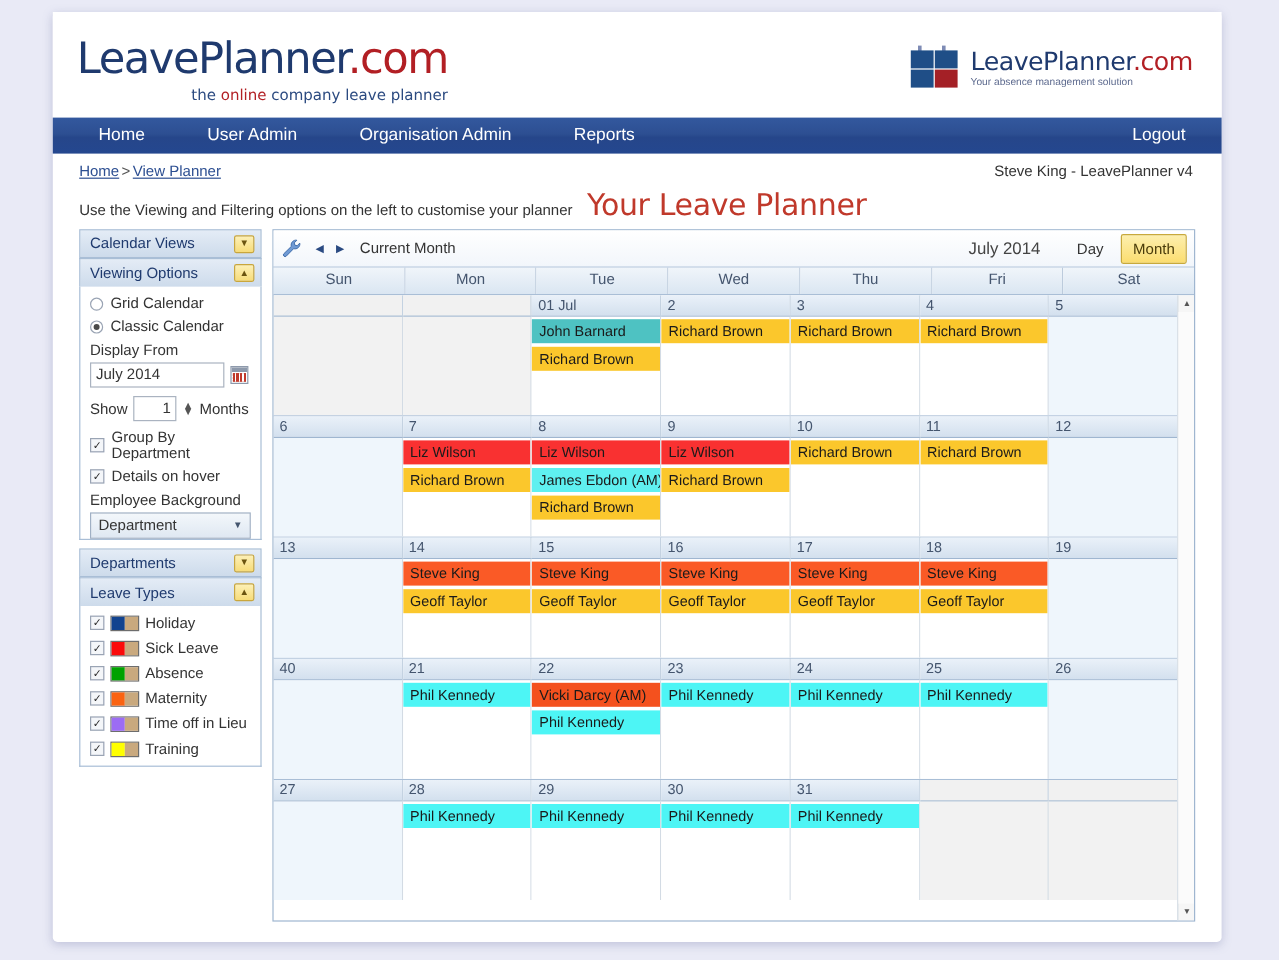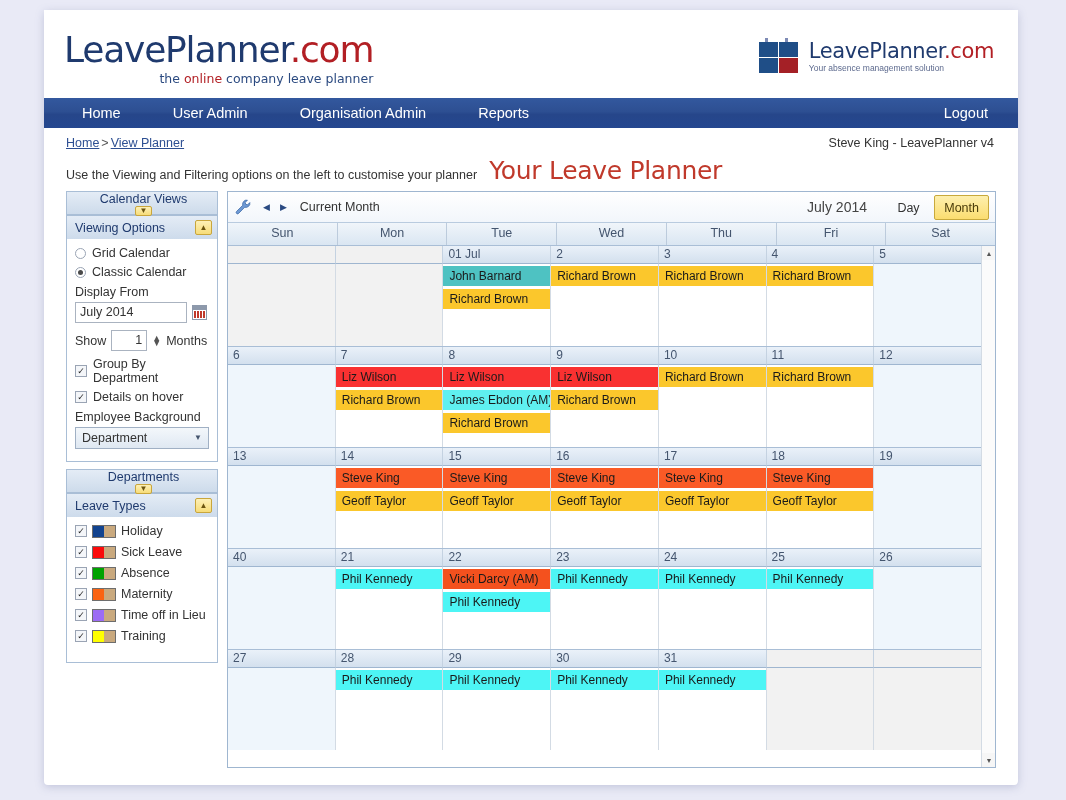--- a/index.html
+++ b/index.html
@@ -73,30 +73,30 @@
 
   
   #sidebar { width: 152px; flex: 0 0 152px; }
   .panel-head {
     height: 24px; display: flex; align-items: center;
     background: linear-gradient(to bottom, #e4ecf6 0%, #cddbeb 100%);
     border: 1px solid #a9bed6; border-bottom: none;
     padding: 0 5px 0 8px; font-size: 12.5px; color: #1f3a6e;
     justify-content: space-between; cursor: pointer;
   }
-  .panel-head.closed { border-bottom: 1px solid #a9bed6; flex-direction: column; }
+  .panel-head.closed { border-bottom: 1px solid #a9bed6; }
   .chev {
     width: 17px; height: 15px; border: 1px solid #c9a63c;
     background: linear-gradient(to bottom, #fdf0b6 0%, #f7dc79 100%);
     border-radius: 2px; display: flex; align-items: center; justify-content: center;
     font-size: 8px; color: #6b5410; line-height: 1;
   }
   .panel-body {
     border: 1px solid #a9bed6; border-top: none;
-    background: #fff; padding: 7px 8px 12px 8px;
+    background: #fff; padding: 7px 8px 0 8px;
   }
   .opt-row { display: flex; align-items: center; gap: 6px; font-size: 12.5px; color: #333; margin-bottom: 5px; }
   .radio {
     width: 11px; height: 11px; border-radius: 50%;
     border: 1px solid #9aa4b4; background: #fff; flex: 0 0 11px; position: relative;
   }
   .radio.on::after {
     content: ""; position: absolute; left: 2px; top: 2px;
     width: 5px; height: 5px; border-radius: 50%; background: #4a4a4a;
   }

